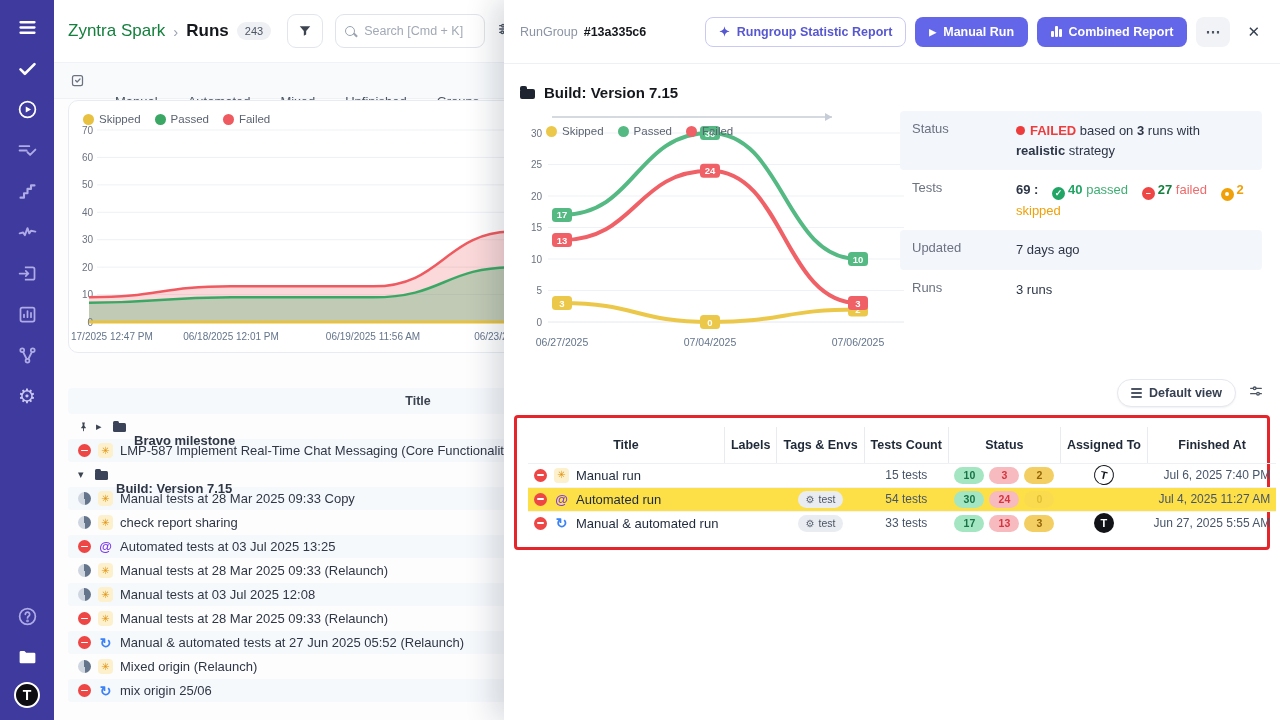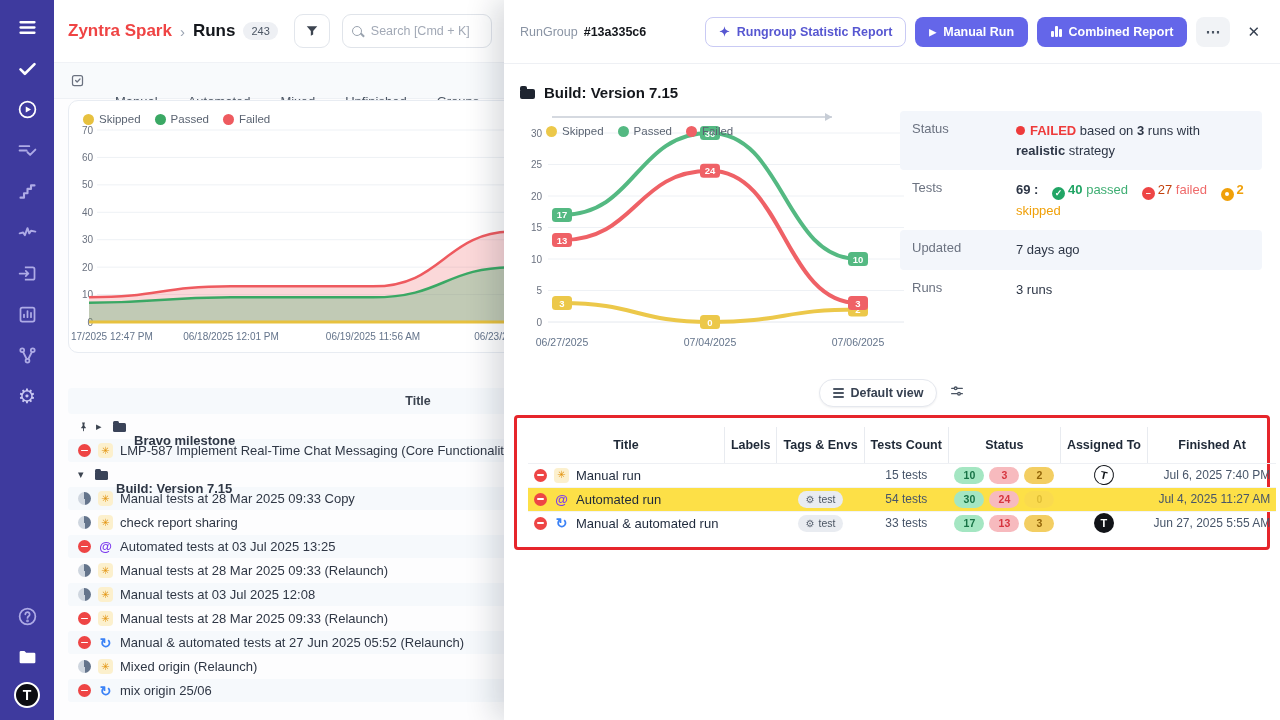--- a/index.html
+++ b/index.html
@@ -15,21 +15,21 @@
   .side-icon.bright{color:#ffffff;}
   .side-icon.semibright{color:#cac8f2;}
   .side-spacer{flex:1;}
   .side-avatar{width:26px;height:26px;border-radius:50%;background:#0d0d12;color:#fff;
     display:flex;align-items:center;justify-content:center;font-weight:bold;font-size:14px;
     border:2px solid #fff;cursor:pointer;}
 
   
   .left-panel{position:absolute;left:54px;top:0;right:0;bottom:0;background:#fdfdfe;}
   .lp-header{height:62px;display:flex;align-items:center;padding:0 14px;background:#fff;}
-  .crumb-parent{color:#ef4444;font-size:17px;font-weight:bold;cursor:pointer;}
+  .crumb-parent{color:#15803d;font-size:17px;font-weight:normal;cursor:pointer;}
   .crumb-sep{color:#9aa3b2;font-size:15px;margin:0 8px;}
   .crumb-title{color:#14171c;font-size:17px;font-weight:bold;}
   .count-badge{background:#eef0f4;color:#4b5563;border-radius:10px;font-size:11px;
     padding:3px 8px;margin-left:8px;font-weight:normal;}
   .filter-btn{width:36px;height:34px;border:1px solid #e2e6ec;border-radius:9px;background:#fff;
     display:flex;align-items:center;justify-content:center;margin-left:16px;cursor:pointer;color:#3c4450;}
   .search-box{width:150px;height:34px;border:1px solid #e0e4ea;border-radius:9px;background:#fff;
     display:flex;align-items:center;padding:0 9px;margin-left:12px;gap:7px;}
   .search-box input{border:none;outline:none;width:100%;font-size:12.5px;color:#374151;
     font-family:"Liberation Sans",sans-serif;background:transparent;}
@@ -120,26 +120,26 @@
   .failed-word{color:#ee3b3b;font-weight:bold;}
   .b{font-weight:bold;}
   .mini-ic{display:inline-flex;width:13px;height:13px;border-radius:50%;vertical-align:-2px;
     align-items:center;justify-content:center;color:#fff;font-size:9px;font-weight:bold;margin:0 3px 0 10px;}
   .mi-g{background:#21a565;}
   .mi-r{background:#ee4545;}
   .mi-o{background:#f0a009;position:relative;}
   .mi-o::after{content:"";width:4px;height:4px;border-radius:50%;background:#fff;}
   .t-green{color:#21a565;font-weight:bold;}
   .t-green-w{color:#3fae73;}
-  .t-red{color:#c2410c;font-weight:normal;}
+  .t-red{color:#15803d;font-weight:bold;}
   .t-red-w{color:#ef6a6a;}
   .t-or{color:#f0a009;font-weight:bold;}
   .t-or-w{color:#f0a009;}
 
-  .view-row{display:flex;justify-content:center;align-items:center;gap:12px;padding:10px 16px 6px;}
+  .view-row{display:flex;justify-content:flex-end;align-items:center;gap:12px;padding:10px 16px 6px;}
   .view-btn{height:28px;border:1px solid #e5e8ee;border-radius:14px;background:#fff;display:flex;
     align-items:center;gap:7px;font-size:12.5px;color:#374151;padding:0 13px;cursor:pointer;
     box-shadow:0 1px 2px rgba(15,23,42,.06);font-weight:bold;}
   .rows-ic{display:flex;flex-direction:column;gap:2px;}
   .rows-ic i{width:11px;height:2px;background:#4b5563;border-radius:1px;display:block;}
 
   .hl-wrap{margin:2px 10px 0 10px;border:3px solid #e6252b;border-radius:4px;padding:9px 11px 12px;}
   table.runs{width:100%;border-collapse:collapse;}
   table.runs th{font-size:12.5px;color:#1f2937;height:36px;border-right:1px solid #e8ebf0;
     border-bottom:1px solid #eef0f4;text-align:center;font-weight:bold;padding:0 6px;white-space:nowrap;}

